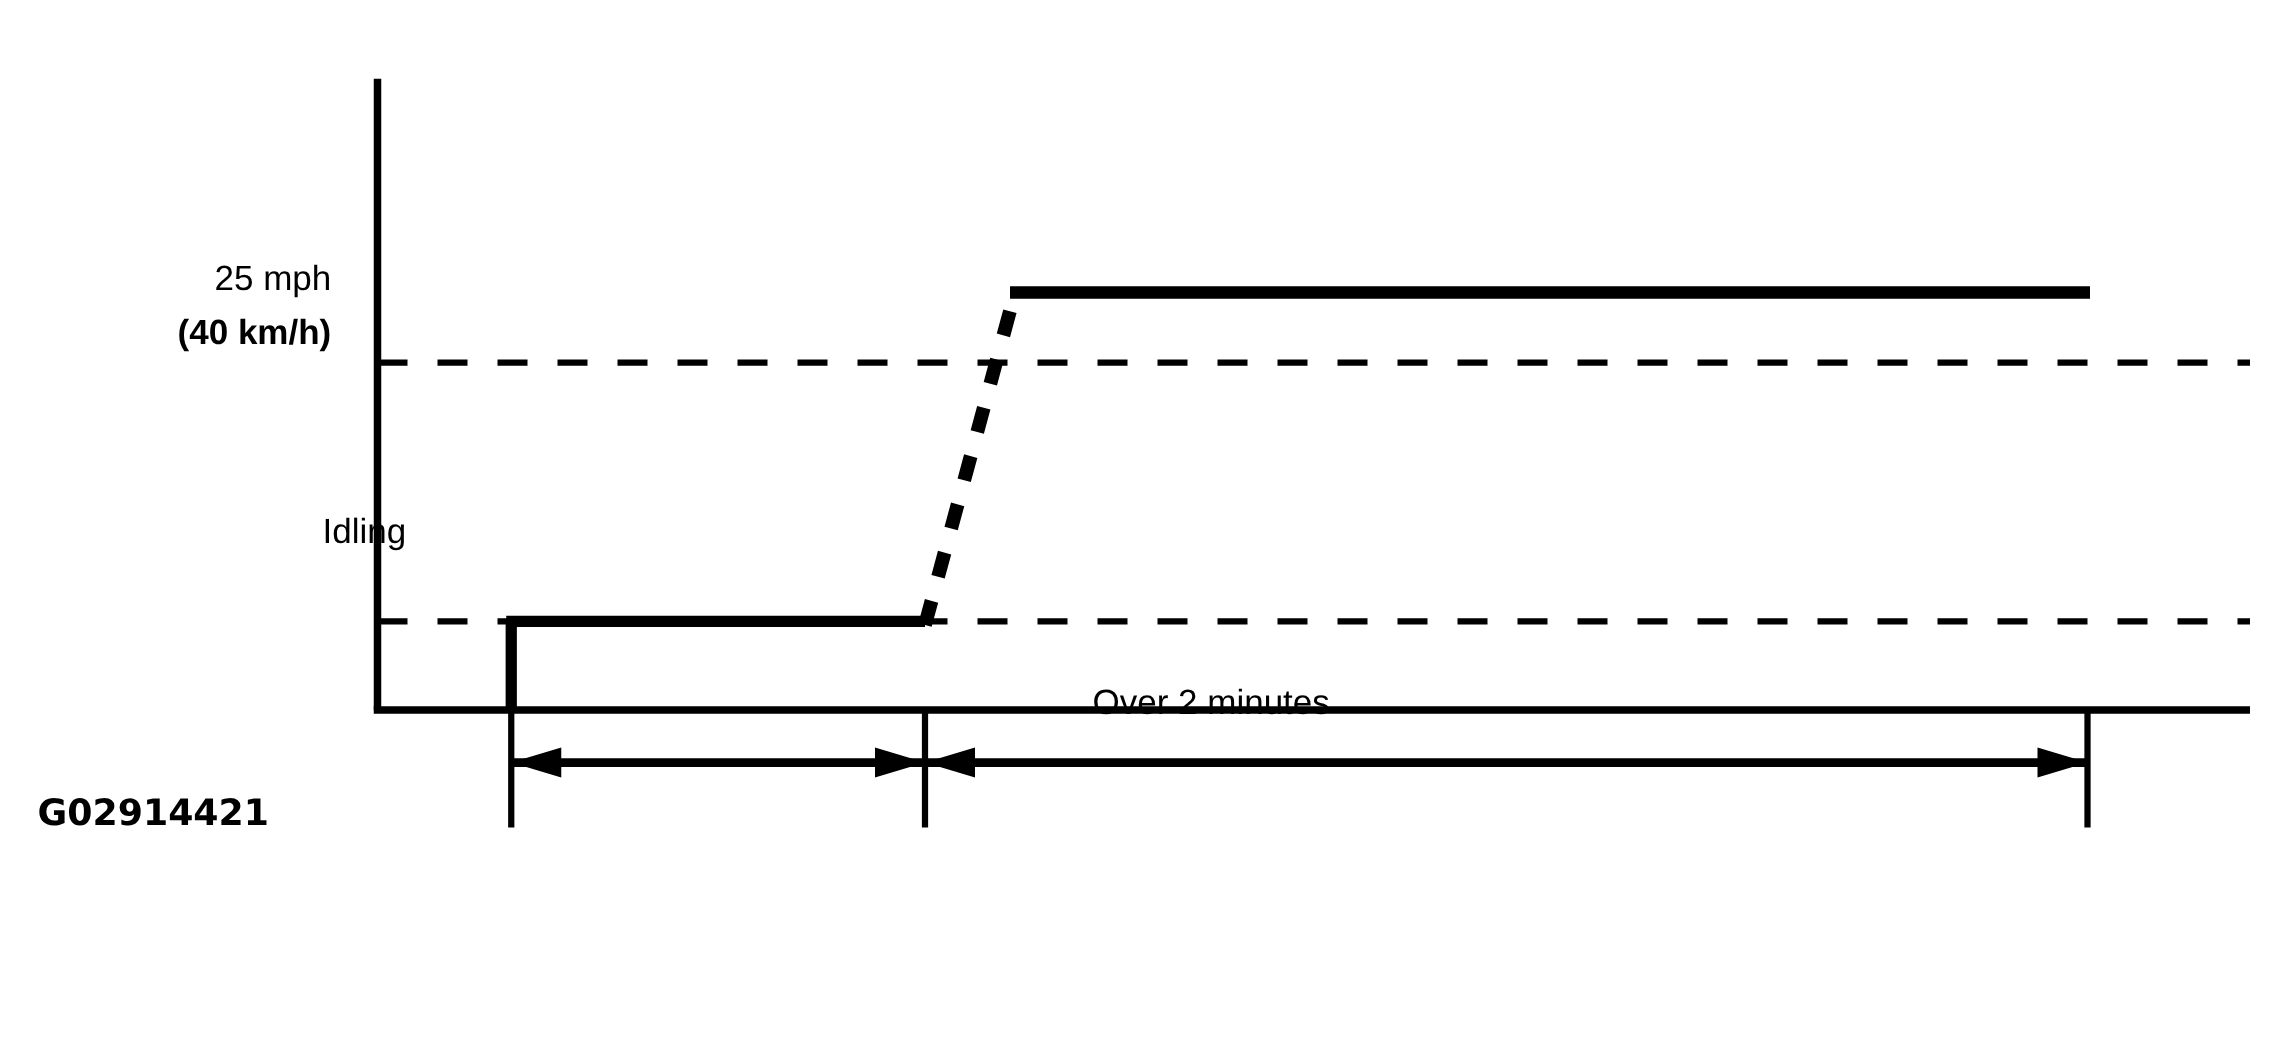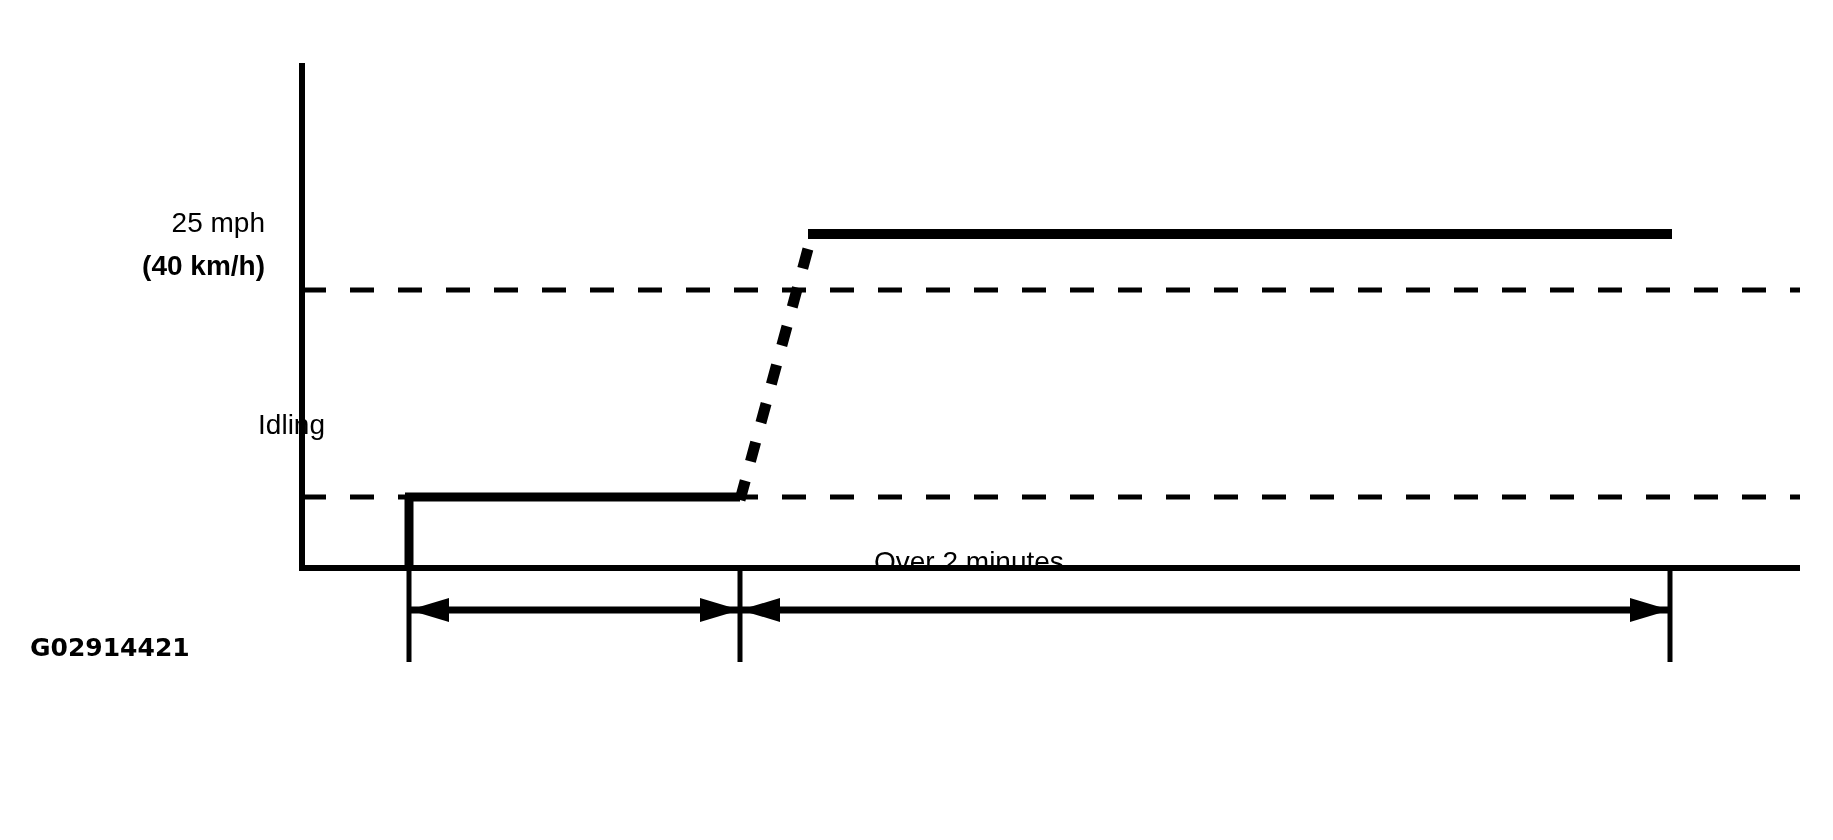--- a/index.html
+++ b/index.html
@@ -47,21 +47,21 @@
   #label-speed-kmh   { right: 1568px; top: 252px; font-weight: bold; }
   #label-idling      { right: 1508px; top: 411px; }
   #label-ignition-off{ right: 1568px; top: 456px; }
   #label-over-500    { left: 346px;  top: 584px; }
   #label-over-2min   { left: 874px;  top: 548px; }
   #figure-id {
     position: absolute;
     left: 30px;
     top: 633px;
     font-family: "DejaVu Sans", sans-serif;
-    font-size: 25px;
+    font-size: 29px;
     font-weight: bold;
     letter-spacing: 0px;
     color: #000000;
     white-space: nowrap;
   }
 </style>
 </head>
 <body>
 
 <div id="figure-root">

